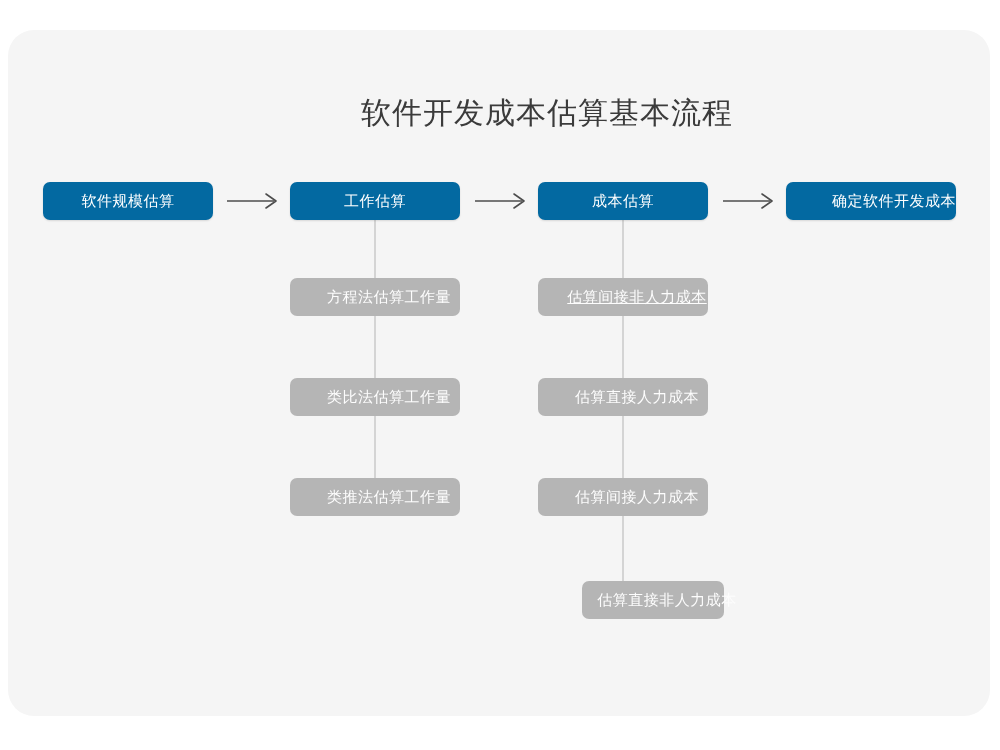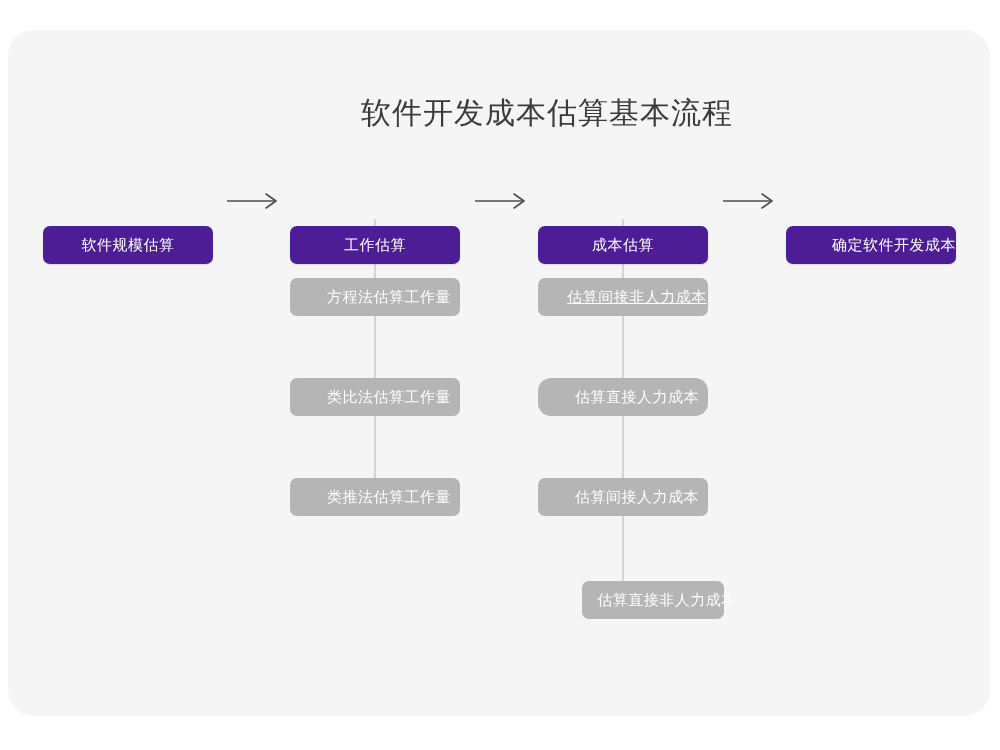--- a/index.html
+++ b/index.html
@@ -59,25 +59,24 @@
     border-radius: 7px;
     display: flex;
     align-items: center;
     justify-content: center;
     white-space: nowrap;
     font-size: 15px;
     letter-spacing: 0.5px;
   }
 
   .node.primary {
-    background: #4c1d95;
+    background: #0369a1;
     color: #ffffff;
     height: 38px;
     box-shadow: 0 1px 2px rgba(0,0,0,0.12);
-    margin-top: 44px;
   }
 
   .node.secondary {
     background: #b5b5b5;
     color: #fdfdfd;
     height: 38px;
     padding-left: 28px;
   }
 
   
@@ -148,21 +147,21 @@
   </div>
 
   <div class="node secondary" style="left:290px; top:478px; width:170px;">
     <span>类推法估算工作量</span>
   </div>
 
   <div class="node secondary" style="left:538px; top:278px; width:170px;text-decoration:underline;">
     <span>估算间接非人力成本</span>
   </div>
 
-  <div class="node secondary" style="left:538px; top:378px; width:170px;border-radius:13px;">
+  <div class="node secondary" style="left:538px; top:378px; width:170px;">
     <span>估算直接人力成本</span>
   </div>
 
   <div class="node secondary" style="left:538px; top:478px; width:170px;">
     <span>估算间接人力成本</span>
   </div>
 
   <div class="node secondary" style="left:538px; top:581px; width:142px;margin-left:44px;">
     <span>估算直接非人力成本</span>
   </div>

